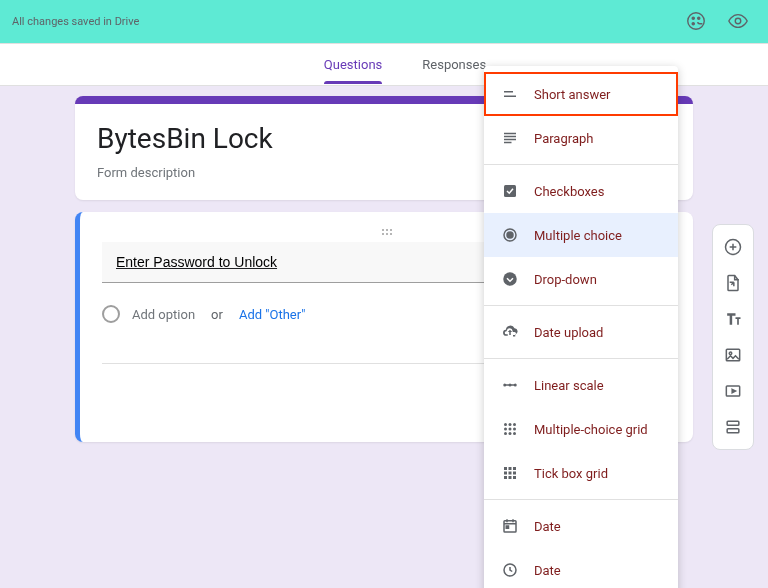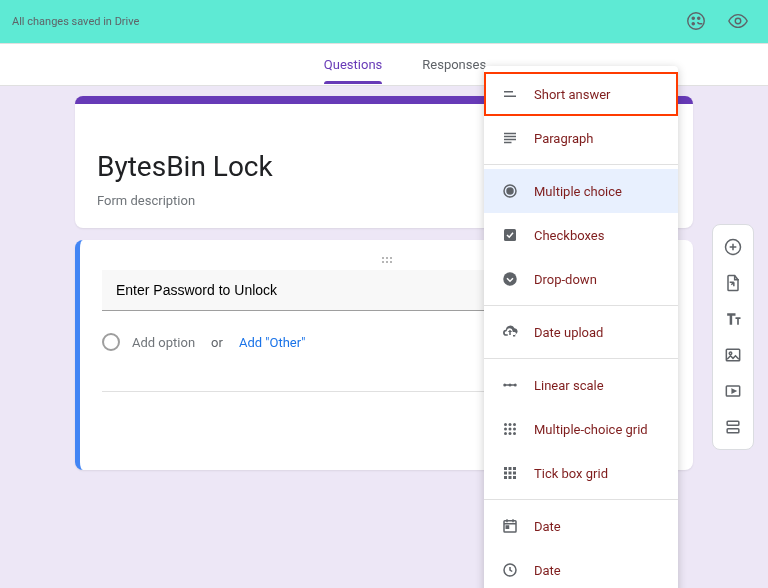--- a/index.html
+++ b/index.html
@@ -78,21 +78,20 @@
   }
   .header-card {
     border-top: 8px solid #673ab7;
     padding: 18px 22px 20px;
     margin-bottom: 12px;
   }
   .form-title {
     font-size: 28px;
     font-weight: 400;
     margin-bottom: 10px;
-    margin-top: 28px;
   }
   .form-desc {
     font-size: 13px;
     color: #70757a;
   }
   .question-card {
     min-height: 230px;
     border-left: 5px solid #4285f4;
     padding: 10px 22px 14px;
   }
@@ -106,20 +105,21 @@
     cursor: grab;
   }
   .drag-dots { display:flex; flex-direction:column; gap:2px;}
   .drag-dots div { display:flex; gap:2px;}
   .drag-dots span { width:2px; height:2px; background:#9e9e9e; border-radius:50%; display:block;}
   .q-row {
     display: flex;
     align-items: center;
     gap: 14px;
     margin-bottom: 11px;
+    text-decoration: underline;
   }
   .q-input {
     flex: 1;
     background: #f8f8f8;
     border: none;
     border-bottom: 1px solid #9e9e9e;
     padding: 12px 14px;
     font-size: 14px;
     outline: none;
   }
@@ -296,37 +296,37 @@
   </div>
   <div class="dd-item">
     <span class="dd-ico">
         <svg width="18" height="18" viewBox="0 0 24 24" stroke="currentColor" stroke-width="2">
           <path d="M4 6h16M4 10h16M4 14h16M4 18h10"></path>
         </svg>
       </span>
     <span>Paragraph</span>
   </div>
   <div class="dd-sep"></div>
+  <div class="dd-item">
+    <span class="dd-ico">
+        <svg width="18" height="18" viewBox="0 0 24 24" fill="currentColor">
+          <rect x="4" y="4" width="16" height="16" rx="2"></rect>
+          <path d="M8 12l3 3 5-6" stroke="#fff" stroke-width="2" fill="none"></path>
+        </svg>
+      </span>
+    <span>Checkboxes</span>
+  </div>
   <div class="dd-item selected">
     <span class="dd-ico">
         <svg width="18" height="18" viewBox="0 0 24 24" stroke="currentColor" stroke-width="2" fill="none">
           <circle cx="12" cy="12" r="8"></circle>
           <circle cx="12" cy="12" r="4" fill="currentColor"></circle>
         </svg>
       </span>
     <span>Multiple choice</span>
-  </div>
-  <div class="dd-item">
-    <span class="dd-ico">
-        <svg width="18" height="18" viewBox="0 0 24 24" fill="currentColor">
-          <rect x="4" y="4" width="16" height="16" rx="2"></rect>
-          <path d="M8 12l3 3 5-6" stroke="#fff" stroke-width="2" fill="none"></path>
-        </svg>
-      </span>
-    <span>Checkboxes</span>
   </div>
   <div class="dd-item">
     <span class="dd-ico">
         <svg width="18" height="18" viewBox="0 0 24 24" fill="currentColor">
           <circle cx="12" cy="12" r="9"></circle>
           <path d="M8 11l4 4 4-4" stroke="#fff" stroke-width="2" fill="none"></path>
         </svg>
       </span>
     <span>Drop-down</span>
   </div>

